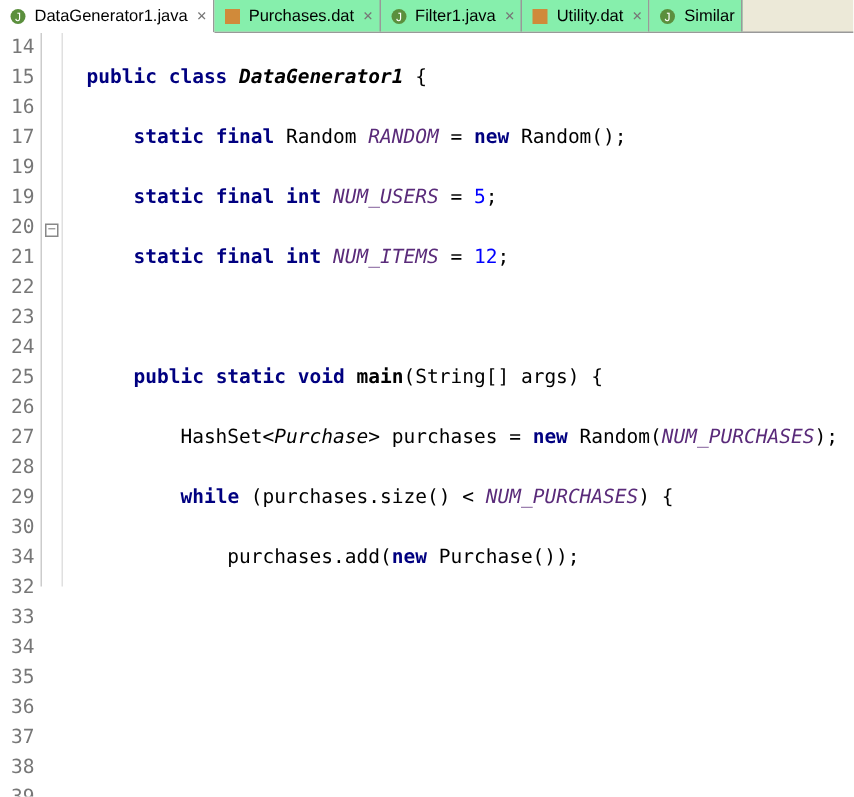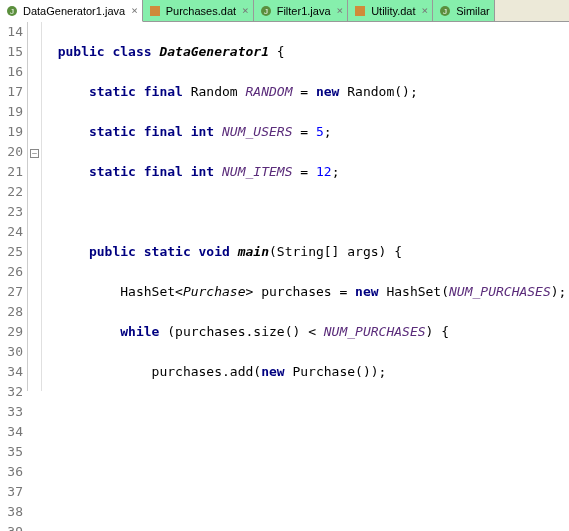--- a/index.html
+++ b/index.html
@@ -14,21 +14,21 @@
   .foldcol { width:14px; border-right:1px solid #e0e0e0; line-height:20px; color:#888; text-align:center; user-select:none; }
   .foldmark { display:inline-block; width:9px; height:9px; border:1px solid #888; font-size:9px; line-height:7px; text-align:center; margin-top:5px; background:#fff; cursor:pointer; }
   .code { flex:1; line-height:20px; white-space:pre; overflow:hidden; }
   .ln { height:20px; }
   .gln { height:20px; }
   .kw { color:#000080; font-weight:bold; }
   .fld-it { color:#5a2b7a; font-style:italic; }
   .tp-it { font-style:italic;margin-top:20px; }
   .num { color:#0000ff; }
   .str { color:#008000; font-weight:bold; }
-  .mth-b { font-weight:bold; font-style:italic; }
+  .mth-b { font-weight:bold; }
   .cls-b { font-weight:bold; font-style:italic; }
 </style>
 </head>
 <body>
 
 <div class="tabstrip">
   <div class="tab active">
     <span class="tab-icon">
         <svg viewBox="0 0 14 14">
           <circle cx="7" cy="7" r="5" fill="#5b8f3d"></circle>
@@ -136,21 +136,21 @@
       <div class="gln"></div>
 
   </div>
   <div class="code">
 <div class="ln"><span>  </span><span class="kw">public class</span><span> </span><span class="cls-b">DataGenerator1</span><span> {</span></div>
 <div class="ln"><span>      </span><span class="kw">static final</span><span> </span><span>Random</span><span> </span><span class="fld-it">RANDOM</span><span> = </span><span class="kw">new</span><span> Random();</span></div>
 <div class="ln"><span>      </span><span class="kw">static final int</span><span> </span><span class="fld-it">NUM_USERS</span><span> = </span><span class="num">5</span><span>;</span></div>
 <div class="ln"><span>      </span><span class="kw">static final int</span><span> </span><span class="fld-it">NUM_ITEMS</span><span> = </span><span class="num">12</span><span>;</span></div>
 <div class="ln"><span></span></div>
 <div class="ln"><span>      </span><span class="kw">public static void</span><span> </span><span class="mth-b">main</span><span>(String[] args) {</span></div>
-<div class="ln"><span>          HashSet&lt;</span><span class="tp-it">Purchase</span><span>&gt; purchases = </span><span class="kw">new</span><span> HashSet(</span><span class="fld-it">NUM_PURCHASES</span><span>);</span></div>
+<div class="ln"><span>          HashSet&lt;</span><span class="tp-it">Purchase</span><span>&gt; purchases = </span><span class="kw">new</span><span> Random(</span><span class="fld-it">NUM_PURCHASES</span><span>);</span></div>
 <div class="ln"><span>          </span><span class="kw">while</span><span> (purchases.size() &lt; </span><span class="fld-it">NUM_PURCHASES</span><span>) {</span></div>
 <div class="ln"><span>              purchases.add(</span><span class="kw">new</span><span> Purchase());</span></div>
 <div class="ln"><span>          }</span></div>
 <div class="ln"><span></span></div>
 <div class="ln"><span>          File outFile = </span><span class="kw">new</span><span> File(</span><span class="str">"data/Purchases.dat"</span><span>);</span></div>
 
 
 
 
 

